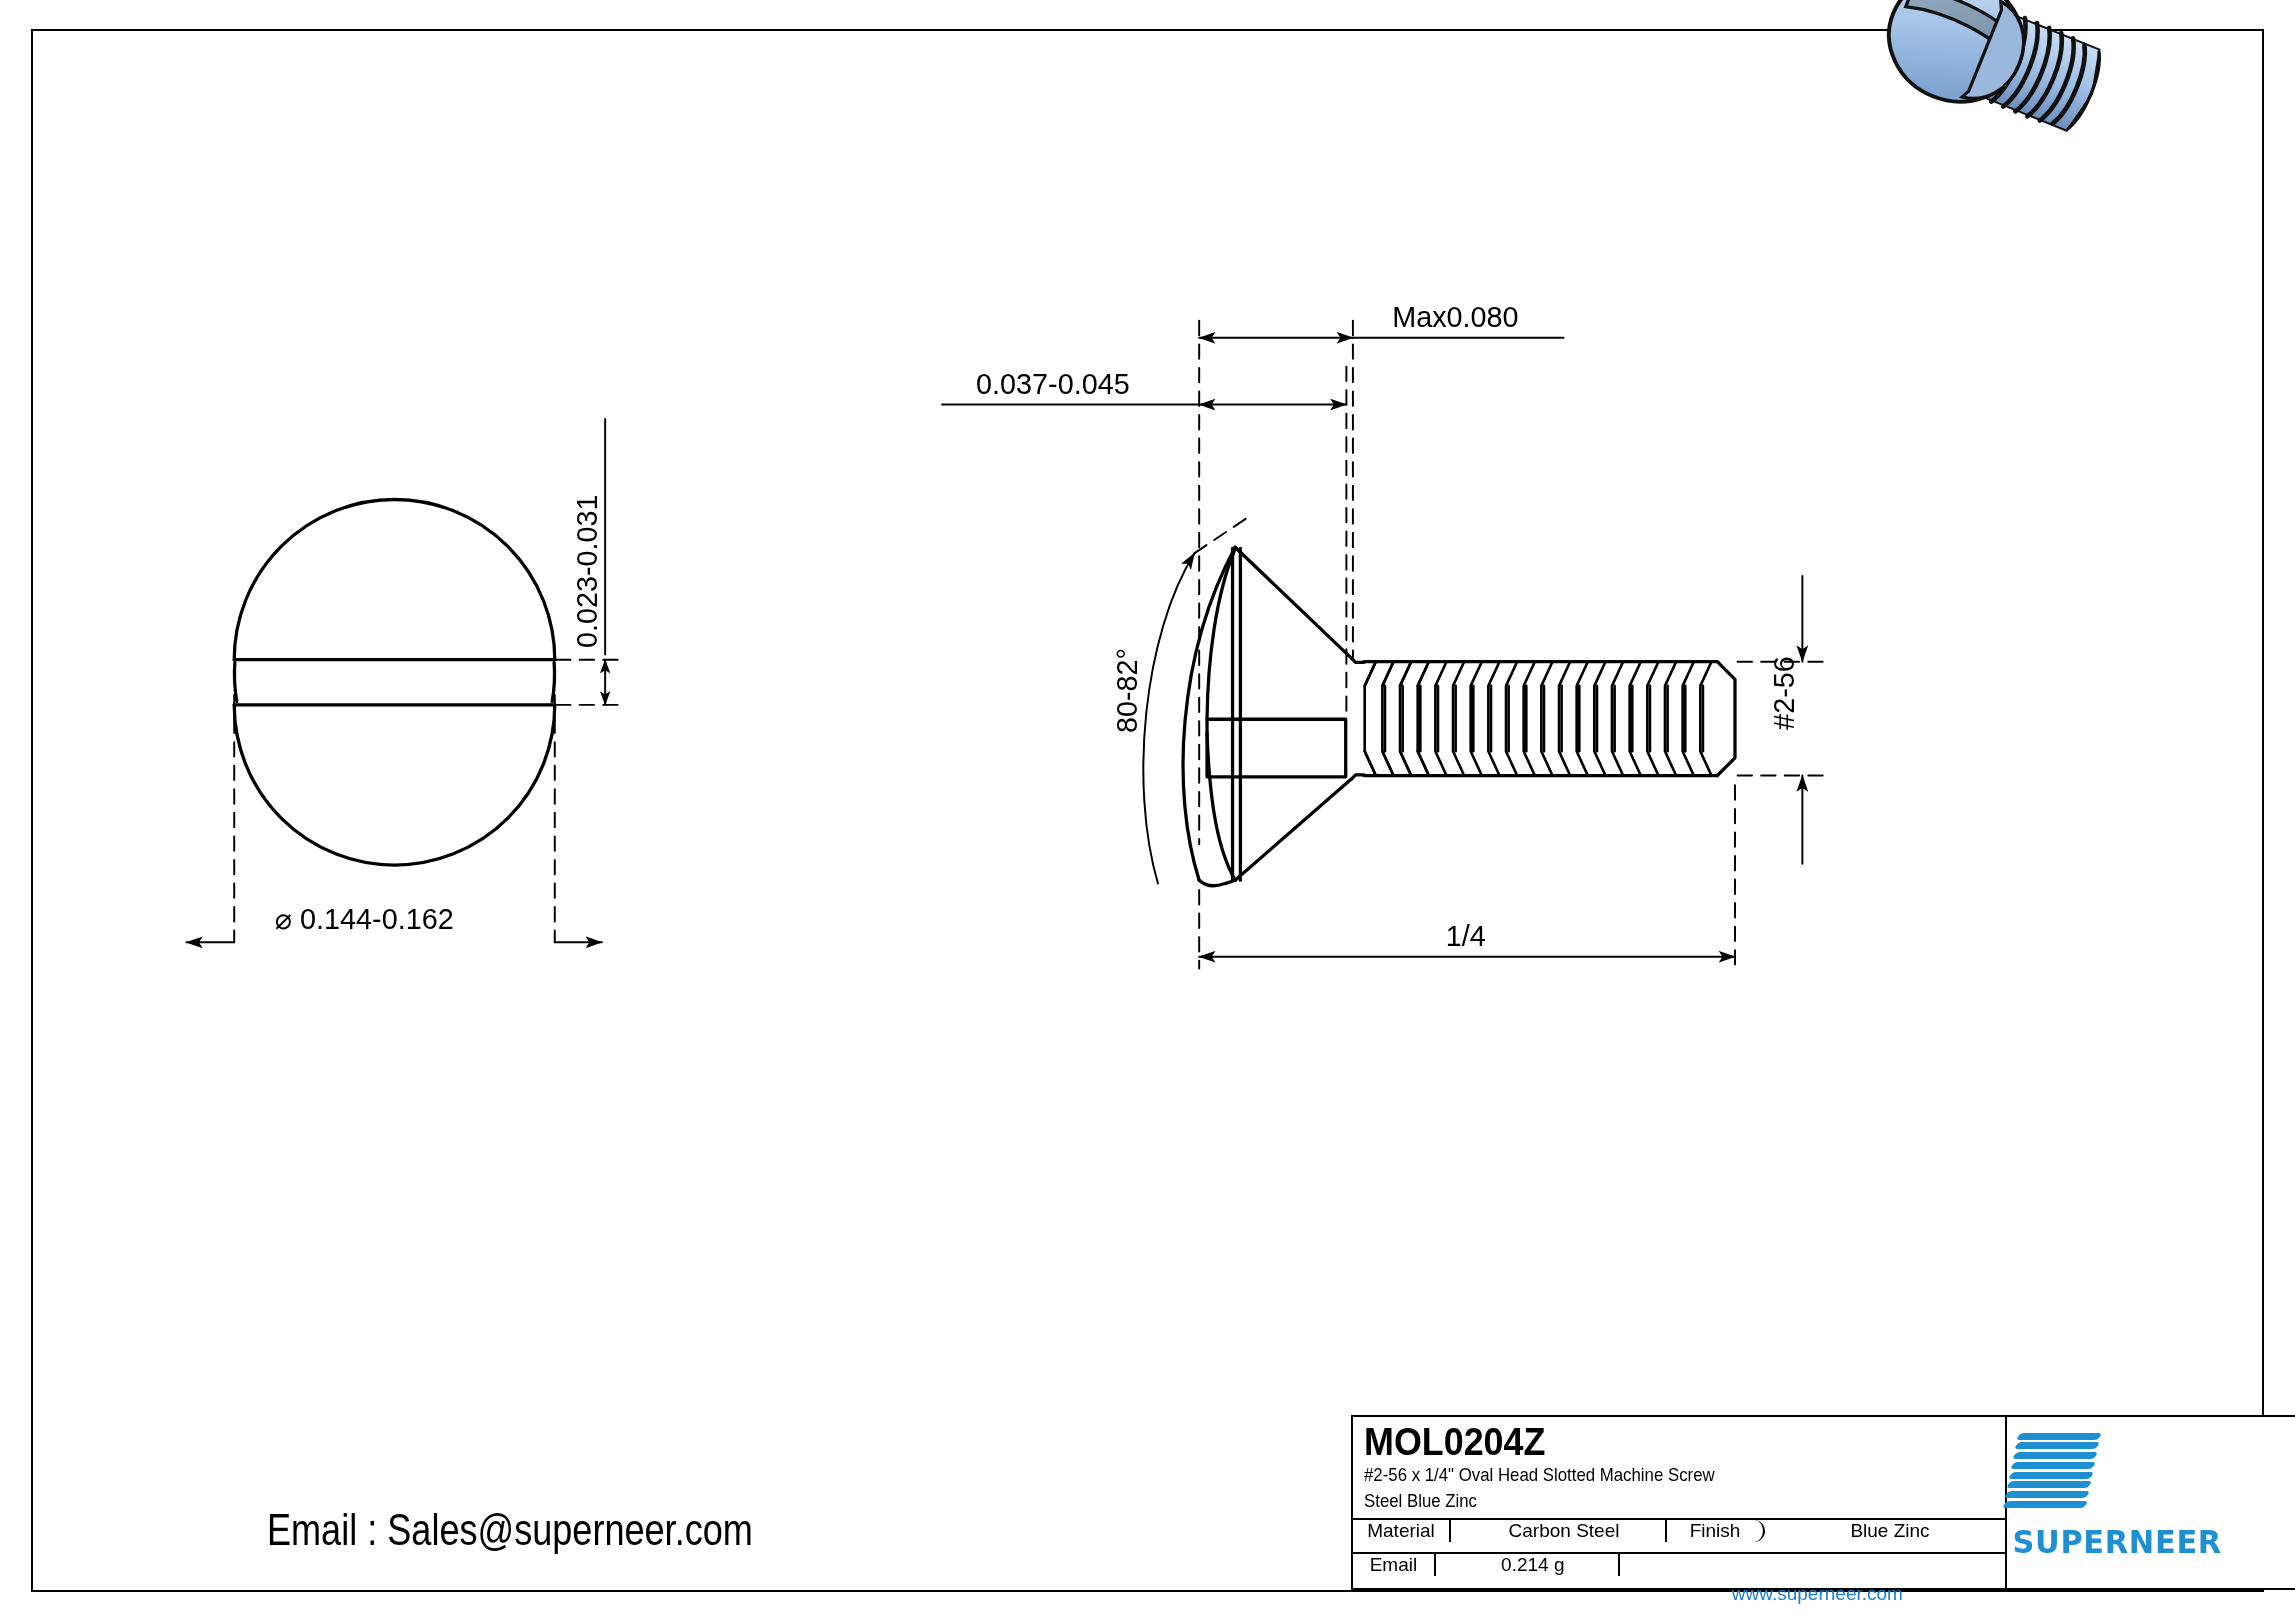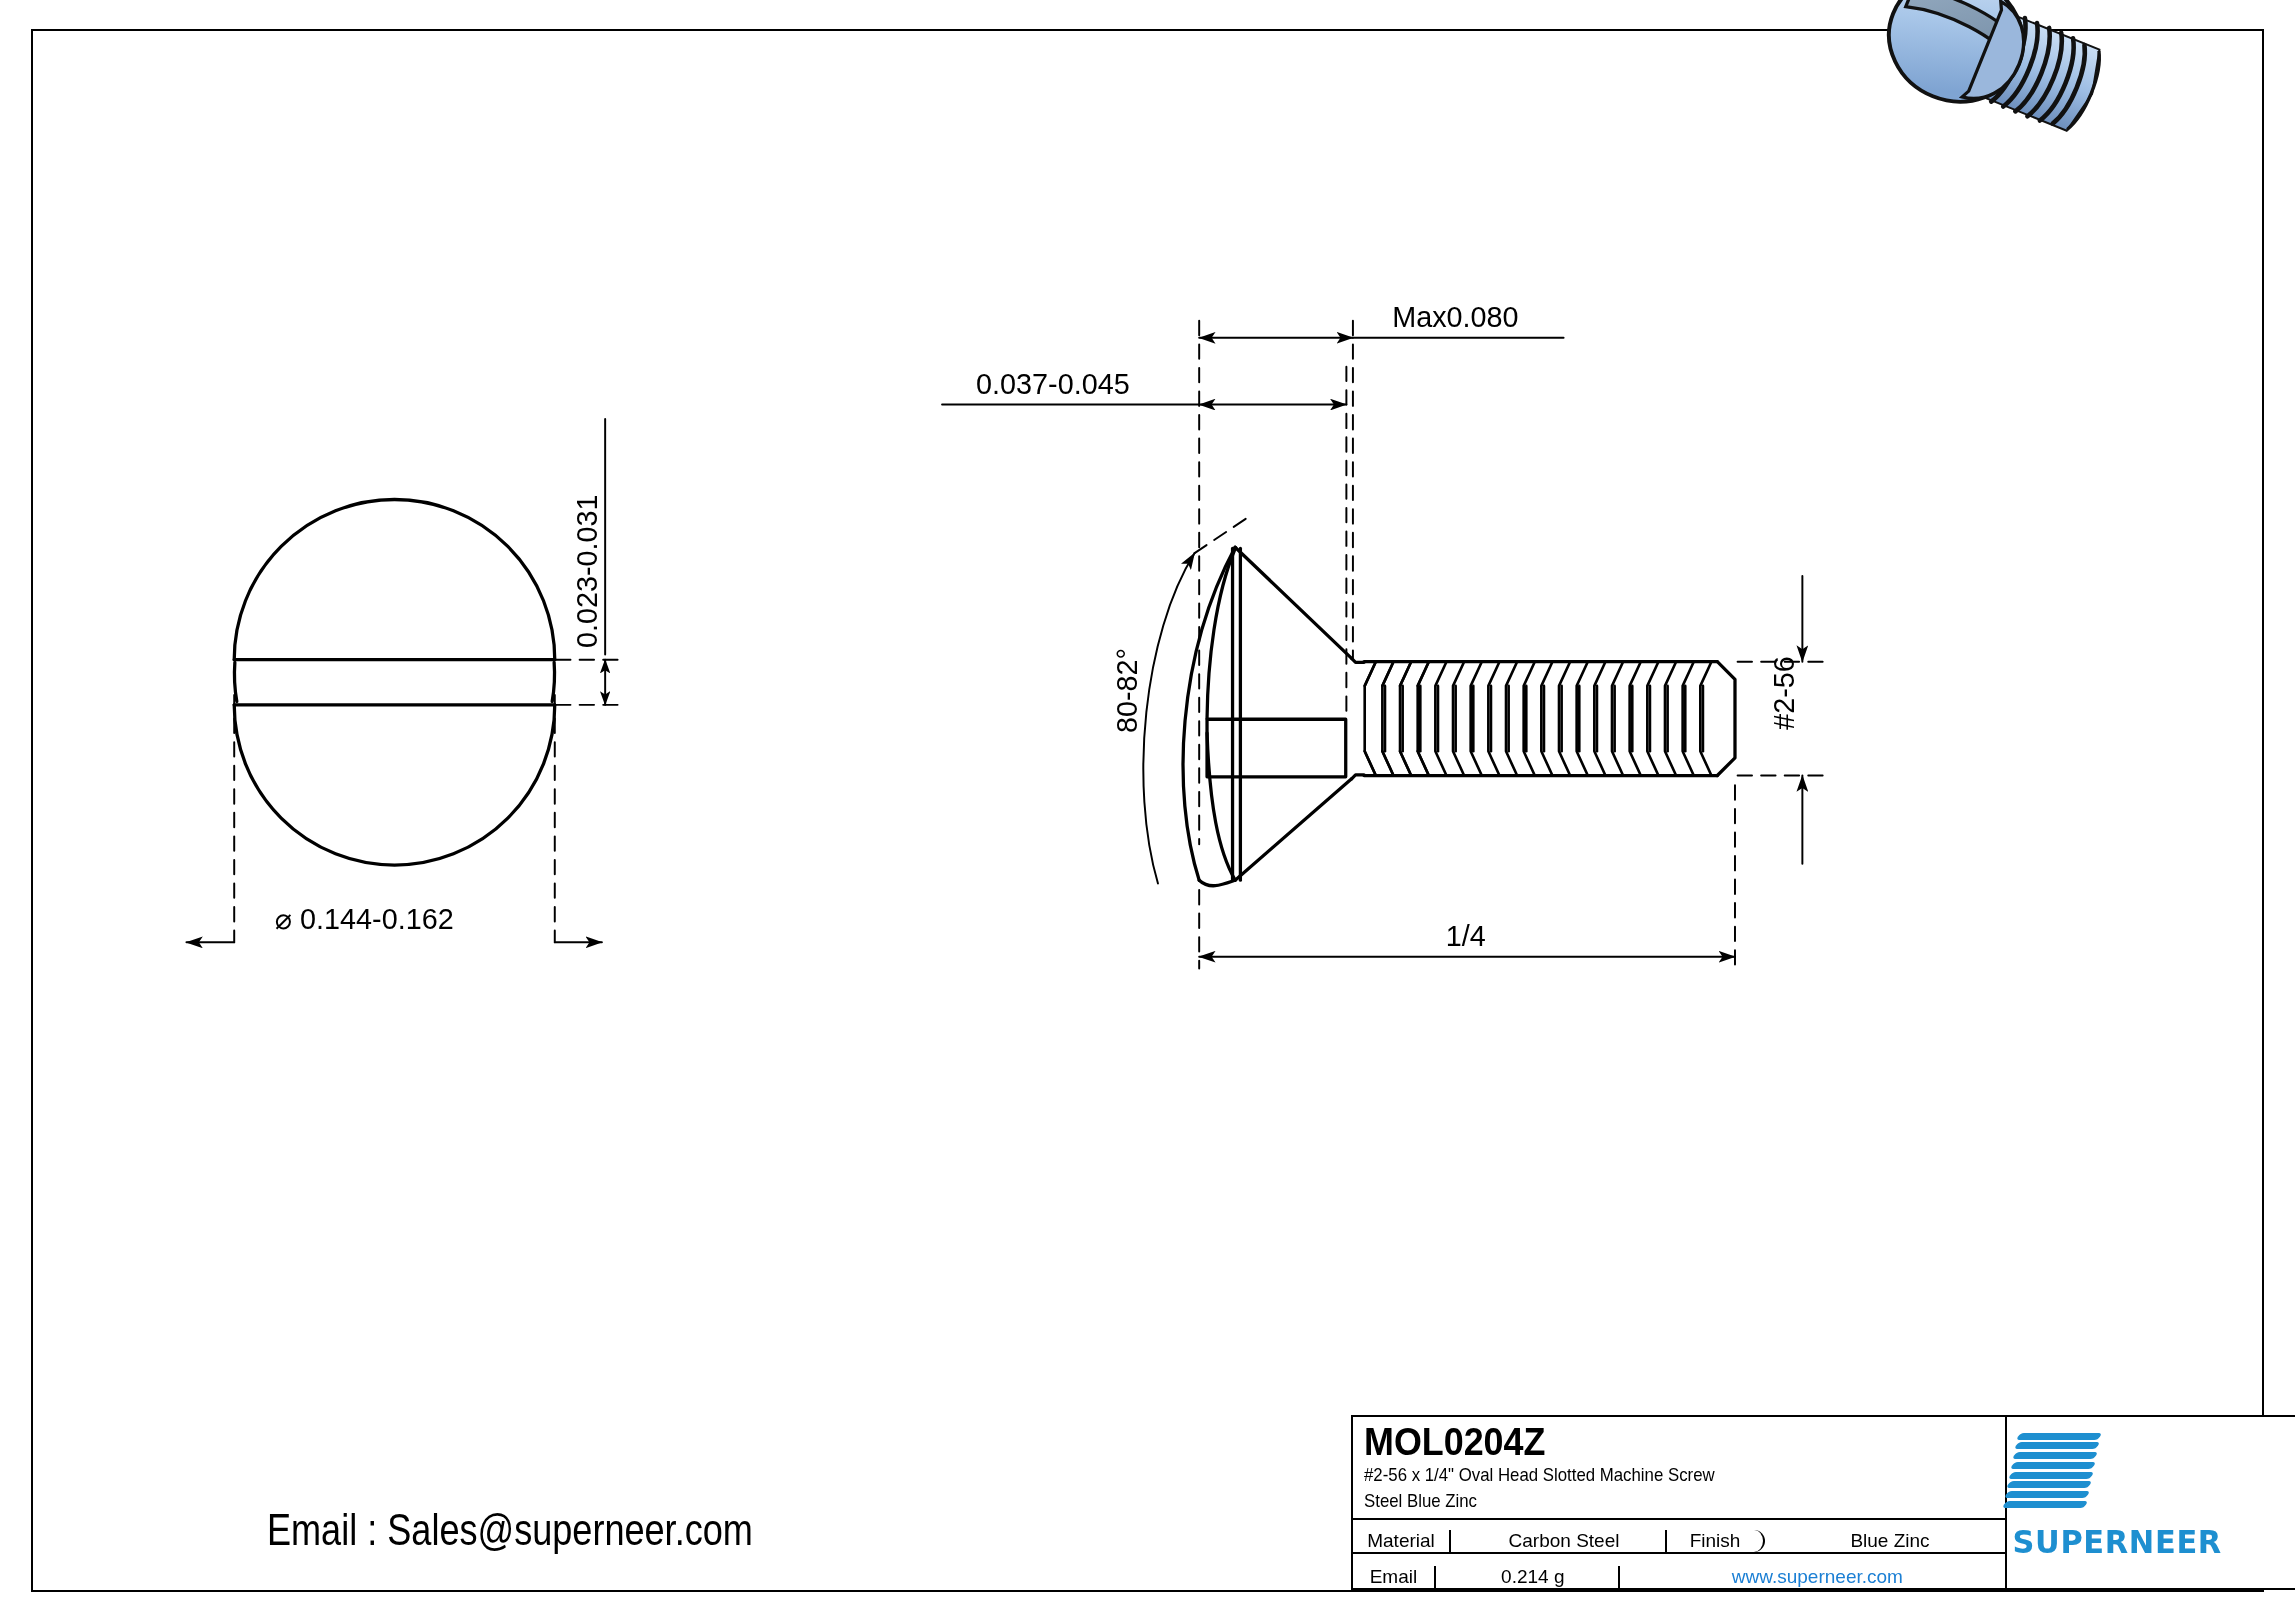--- a/index.html
+++ b/index.html
@@ -17,21 +17,21 @@
   .tb{position:absolute;left:1351px;top:1415px;width:1011px;height:175px;
       border:2px solid #000;box-sizing:border-box;display:flex;background:#fff;}
   .tb-left{width:654px;display:flex;flex-direction:column;
            border-right:2px solid #000;box-sizing:border-box;}
   .tb-desc{flex:1;padding:5.2px 0 0 10.5px;box-sizing:border-box;
            border-bottom:2px solid #000;}
   .tb-pn{font-size:39px;font-weight:bold;letter-spacing:0px;line-height:1.05;
          transform:scaleX(0.92);transform-origin:left top;}
   .tb-d1,.tb-d2{font-size:17.7px;line-height:1.45;transform:scaleX(0.95);
                 transform-origin:left top;white-space:nowrap;}
-  .tb-row{height:34px;display:flex;align-items:flex-end;
+  .tb-row{height:34px;display:flex;align-items:flex-start;
           border-bottom:2px solid #000;box-sizing:border-box;}
   .tb-row:last-child{border-bottom:none;}
   .cell{display:flex;align-items:center;justify-content:center;
         font-size:19px;box-sizing:border-box;border-right:2px solid #000;
         white-space:nowrap;}
   .cell:last-child{border-right:none;padding-left:10px;}
   .c-lbl{width:98px;}
   .c-val{width:216px;padding-left:12px;}
   .c-lbl2{width:98px;border-radius:15px;}
   .c-val2{width:240px;}

